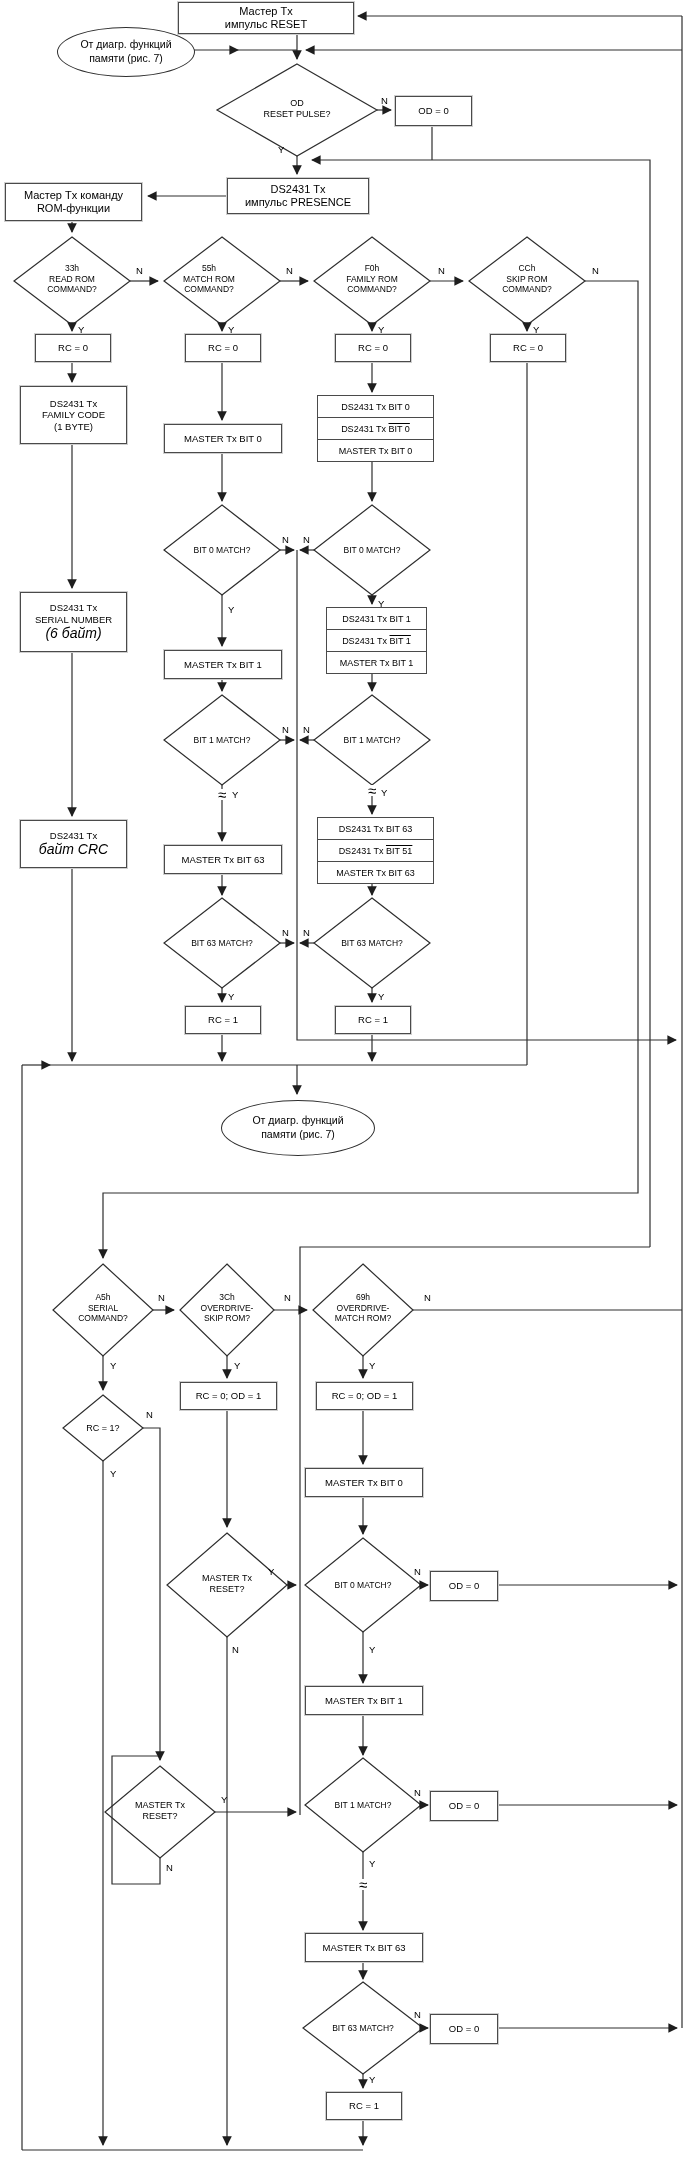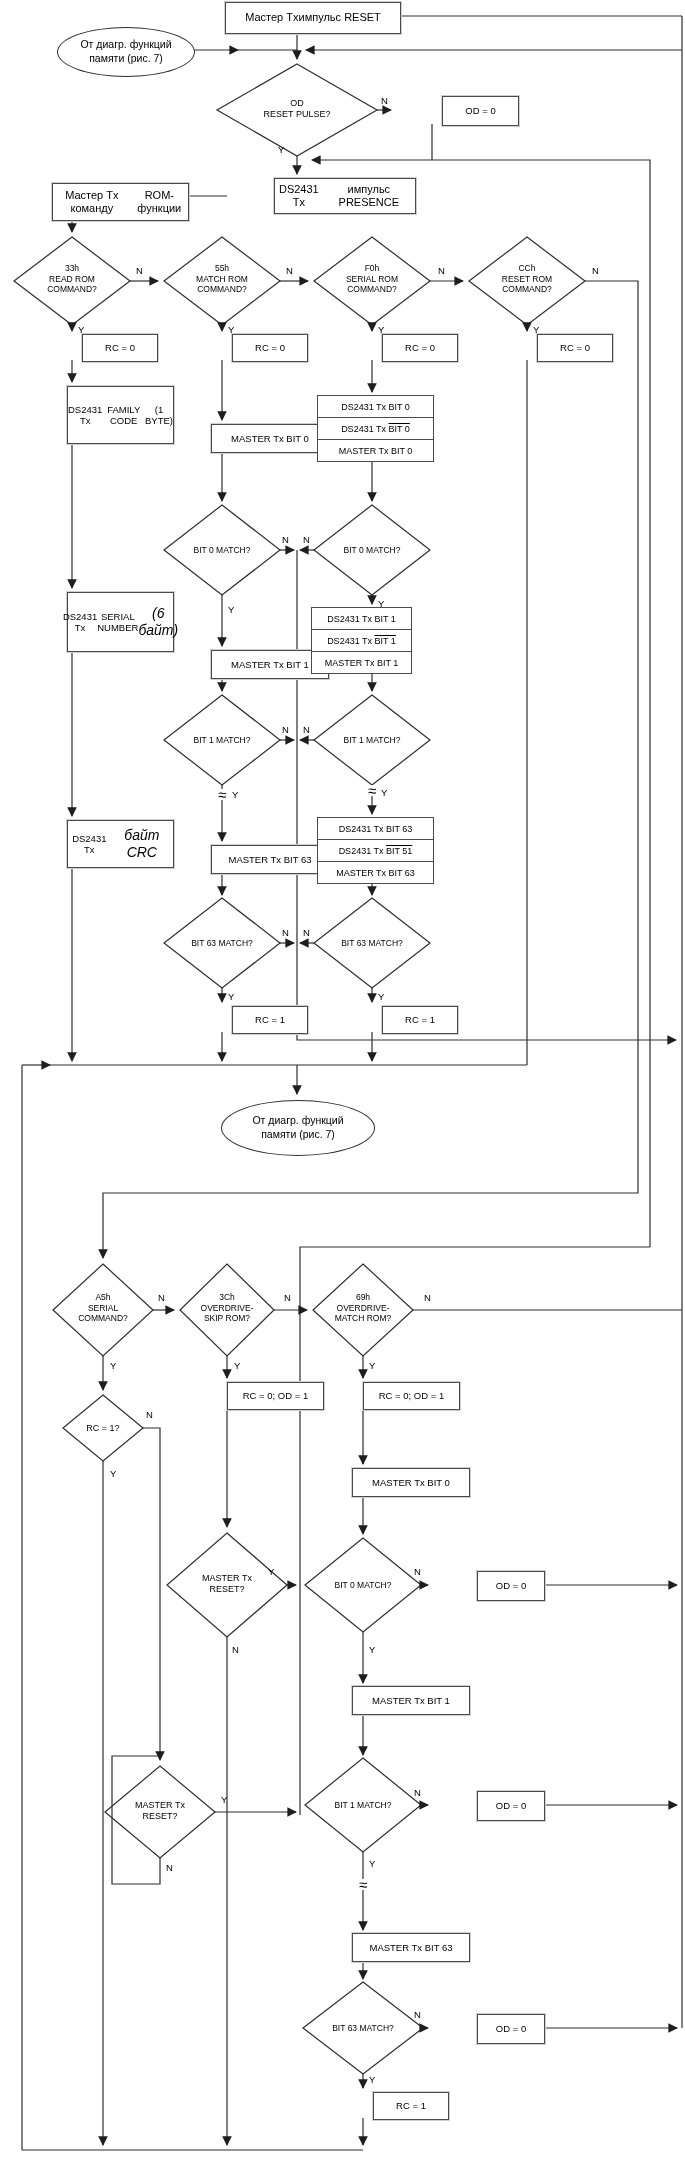--- a/index.html
+++ b/index.html
@@ -1,21 +1,21 @@
 <!DOCTYPE html>
 <html><head>
 <meta charset="utf-8">
 <style>
   html,body{margin:0;padding:0;background:#fff;}
   #stage{position:relative;width:685px;height:2157px;background:#fff;
          font-family:"Liberation Sans", sans-serif;color:#000;overflow:hidden;}
   #wires{position:absolute;left:0;top:0;}
   .box{position:absolute;background:#fff;border:1px solid #4a4a4a;box-shadow:0 0 0 1px #cfcfcf;
-       display:flex;flex-direction:row;align-items:center;justify-content:center;
-       text-align:center;font-size:9.5px;line-height:1.2;margin-left:47px;}
+       display:flex;flex-direction:column;align-items:center;justify-content:center;
+       text-align:center;font-size:9.5px;line-height:1.2;}
   .box.ru{font-size:11px;}
   .dlabel{position:absolute;text-align:center;font-size:8.5px;line-height:1.25;}
   .dlabel.two{font-size:9px;}
   .ny{position:absolute;font-size:9.5px;}
   .oval{position:absolute;border:1.5px solid #2e2e2e;border-radius:50%;background:#fff;
         display:flex;flex-direction:column;align-items:center;justify-content:center;
         text-align:center;font-size:10.5px;line-height:1.3;}
   .stack{position:absolute;}
   .stack .row{height:21px;border:1px solid #4a4a4a;background:#fff;margin-top:-1px;
         display:flex;align-items:center;justify-content:center;font-size:9px;margin-left:7px;}
@@ -174,33 +174,33 @@
 <div class="box ru" style="left:5px;top:183px;width:135px;height:36px">
   <span>Мастер Tx команду</span>
   <span>ROM-функции</span>
 </div>
 
 <div class="dlabel" style="left:17px;top:263px;width:110px">
   <div>33h</div>
       <div>READ ROM</div>
       <div>COMMAND?</div>
 </div>
-<div class="dlabel" style="left:167px;top:263px;width:110px">
+<div class="dlabel" style="left:154px;top:263px;width:110px">
   <div>55h</div>
       <div>MATCH ROM</div>
       <div>COMMAND?</div>
 </div>
 <div class="dlabel" style="left:317px;top:263px;width:110px">
   <div>F0h</div>
-      <div>SERIAL ROM</div>
+      <div>FAMILY ROM</div>
       <div>COMMAND?</div>
 </div>
 <div class="dlabel" style="left:472px;top:263px;width:110px">
   <div>CCh</div>
-      <div>RESET ROM</div>
+      <div>SKIP ROM</div>
       <div>COMMAND?</div>
 </div>
 
 <div class="box" style="left:35px;top:334px;width:74px;height:26px">
       <span>RC = 0</span>
     </div>
 <div class="box" style="left:185px;top:334px;width:74px;height:26px">
       <span>RC = 0</span>
     </div>
 <div class="box" style="left:335px;top:334px;width:74px;height:26px">
@@ -254,21 +254,21 @@
   <div class="row">
         <span><span>DS2431 Tx </span><span class="ov">BIT 0</span></span>
       </div>
   <div class="row">
         <span>MASTER Tx BIT 0</span>
       </div>
 </div>
 <div class="dlabel" style="left:317px;top:545px;width:110px">
       <div>BIT 0 MATCH?</div>
     </div>
-<div class="stack" style="left:304px;top:608px;width:108px">
+<div class="stack" style="left:319px;top:608px;width:108px">
   <div class="row">
         <span>DS2431 Tx BIT 1</span>
       </div>
   <div class="row">
         <span><span>DS2431 Tx </span><span class="ov">BIT 1</span></span>
       </div>
   <div class="row">
         <span>MASTER Tx BIT 1</span>
       </div>
 </div>

